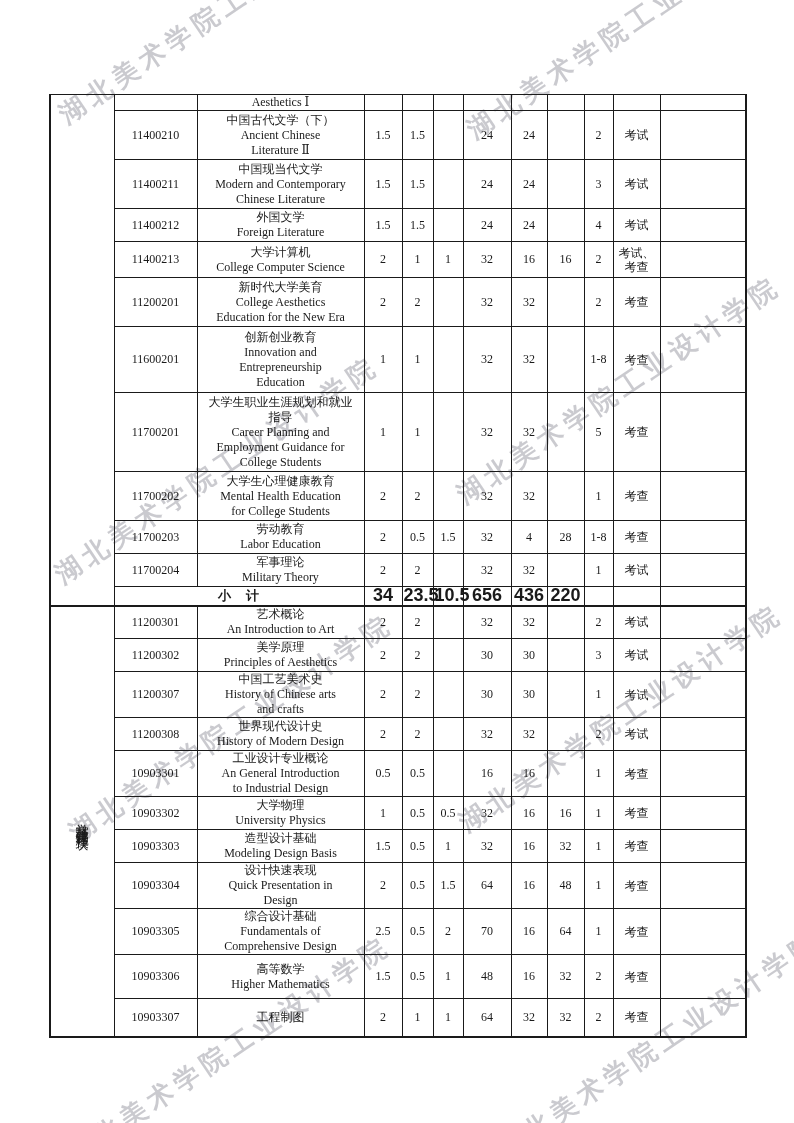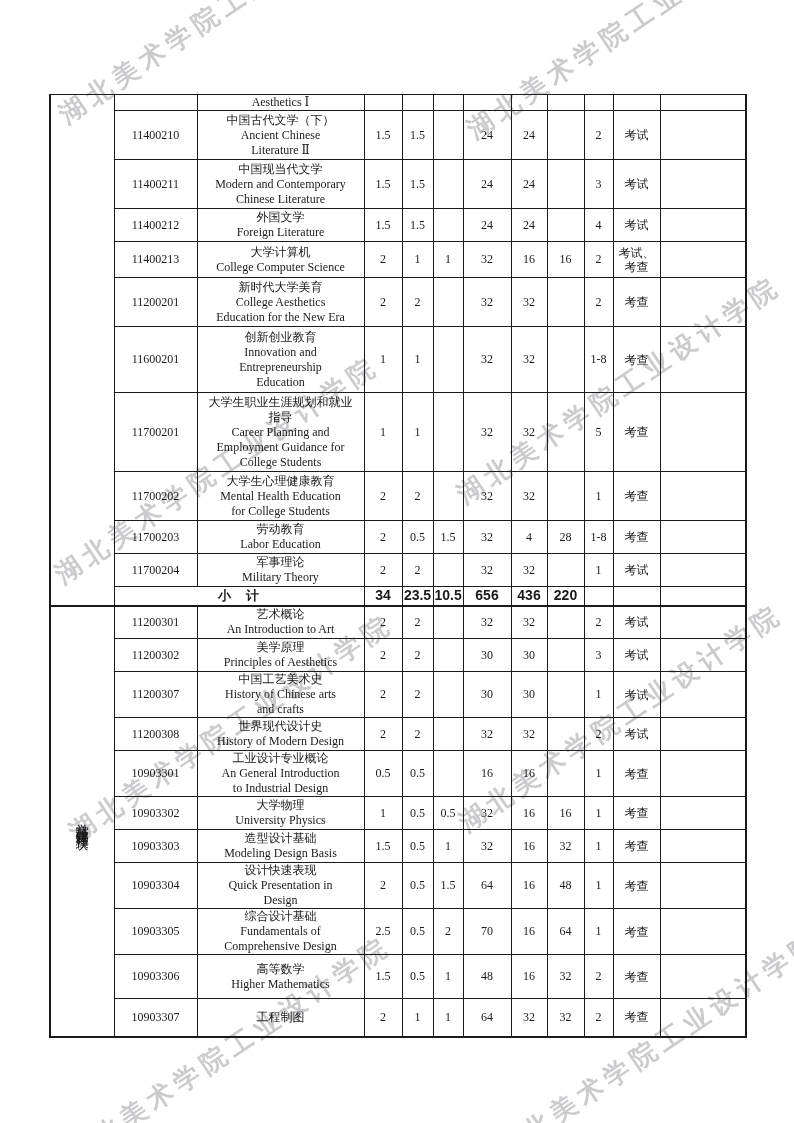--- a/index.html
+++ b/index.html
@@ -12,21 +12,21 @@
   table{position:absolute;left:49px;top:94px;width:696px;z-index:1;
         border-collapse:collapse;table-layout:fixed;
         border:2px solid #1a1a1a;border-top-width:1px;background:transparent}
   td{border:1px solid #1a1a1a;text-align:center;vertical-align:middle;
      font-size:12px;line-height:15px;padding:0 1px;overflow:visible}
   td.name div{white-space:nowrap}
   td.exam{line-height:14px;padding:0 2px}
   .vtext{writing-mode:vertical-rl;text-orientation:upright;margin:0 auto;
          font-size:13px;line-height:13px;letter-spacing:2px}
   tr.subtotal td{font-weight:bold;border-bottom:2px solid #1a1a1a;font-size:13px}
-  tr.subtotal td.num{font-family:"Liberation Sans","DejaVu Sans",sans-serif;font-size:14px}
+  tr.subtotal td.num{font-family:"Liberation Sans","DejaVu Sans",sans-serif;font-size:18px}
   td.sub-label{letter-spacing:1px}
   td.module0{border-bottom:2px solid #1a1a1a}
 </style>
 </head>
 <body>
 
 <div class="page">
   <div class="wm-layer" id="wm-layer">
       <span class="wm" style="left: 62px; top: 100px; color: rgb(140, 140, 150);">湖北美术学院工业设计学院</span>
       <span class="wm" style="left: 470px; top: 115px; color: rgb(140, 140, 150);">湖北美术学院工业设计学院</span>

